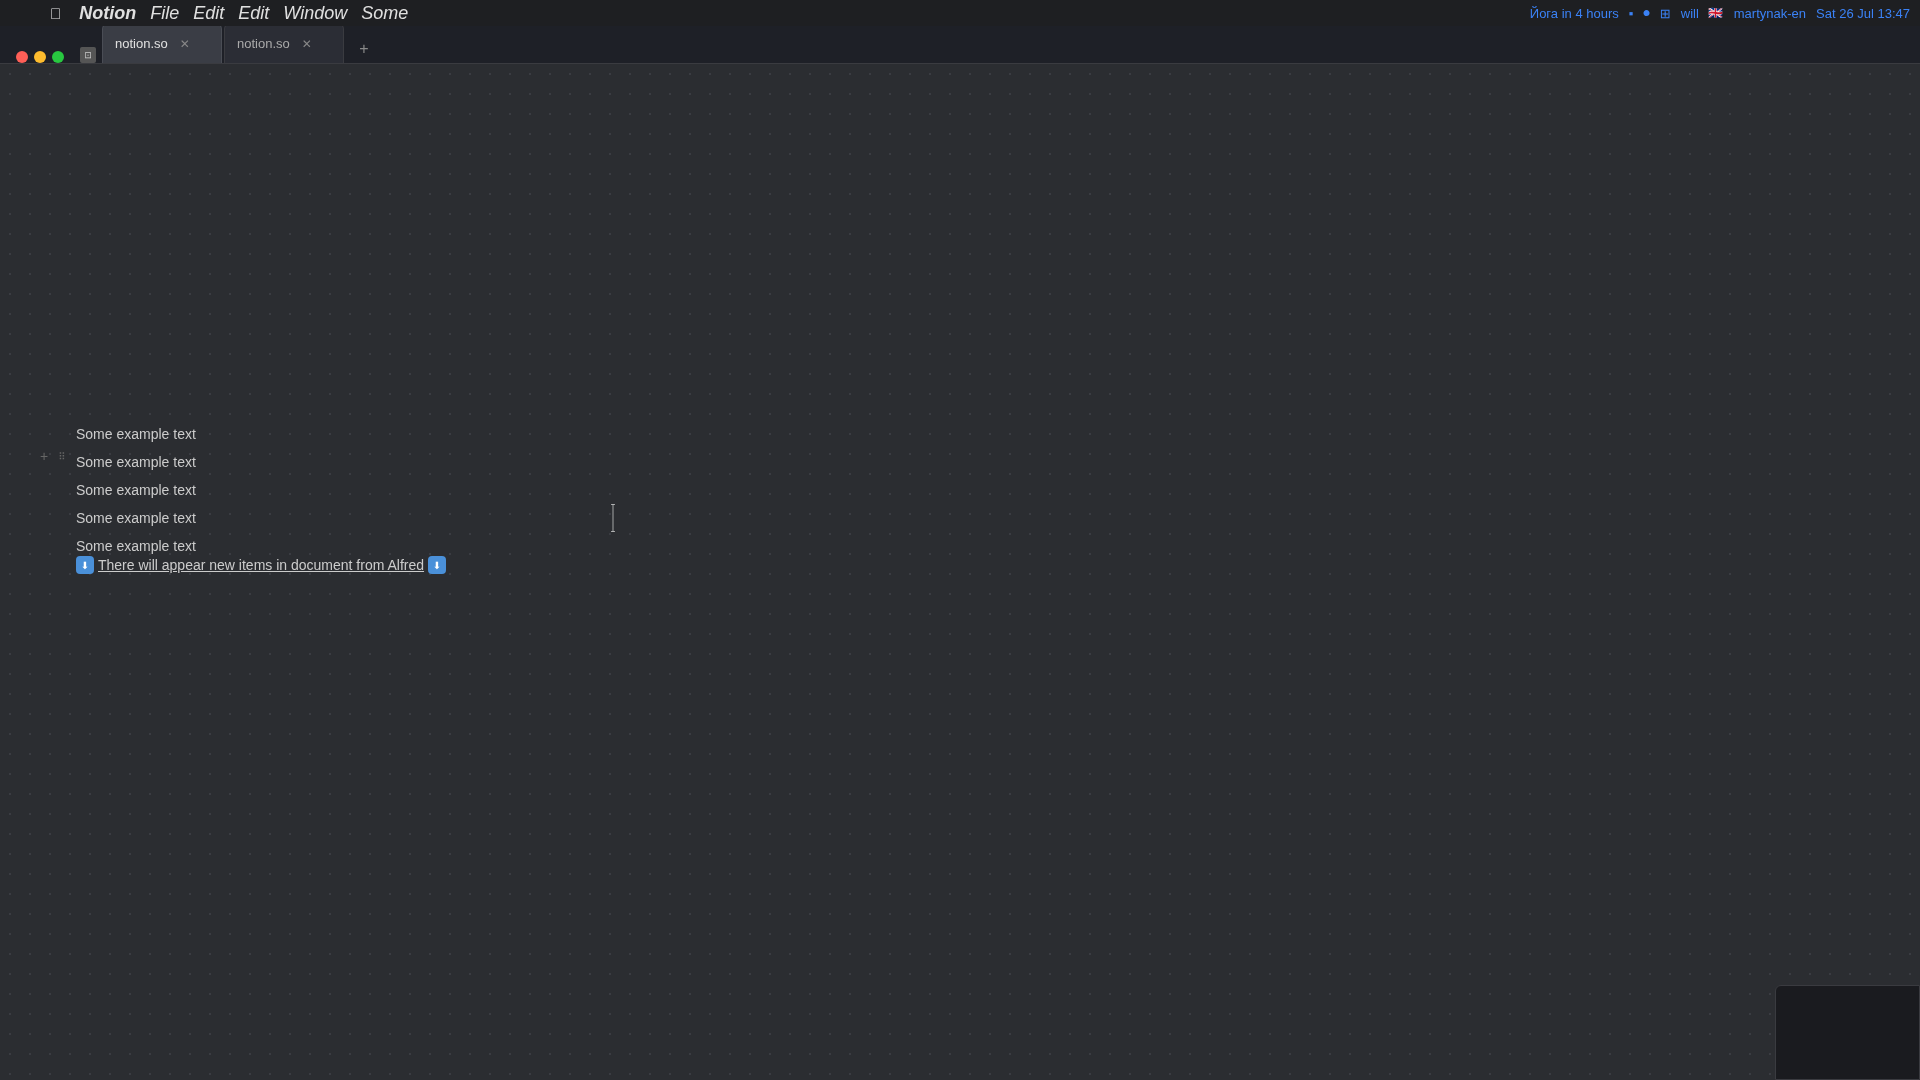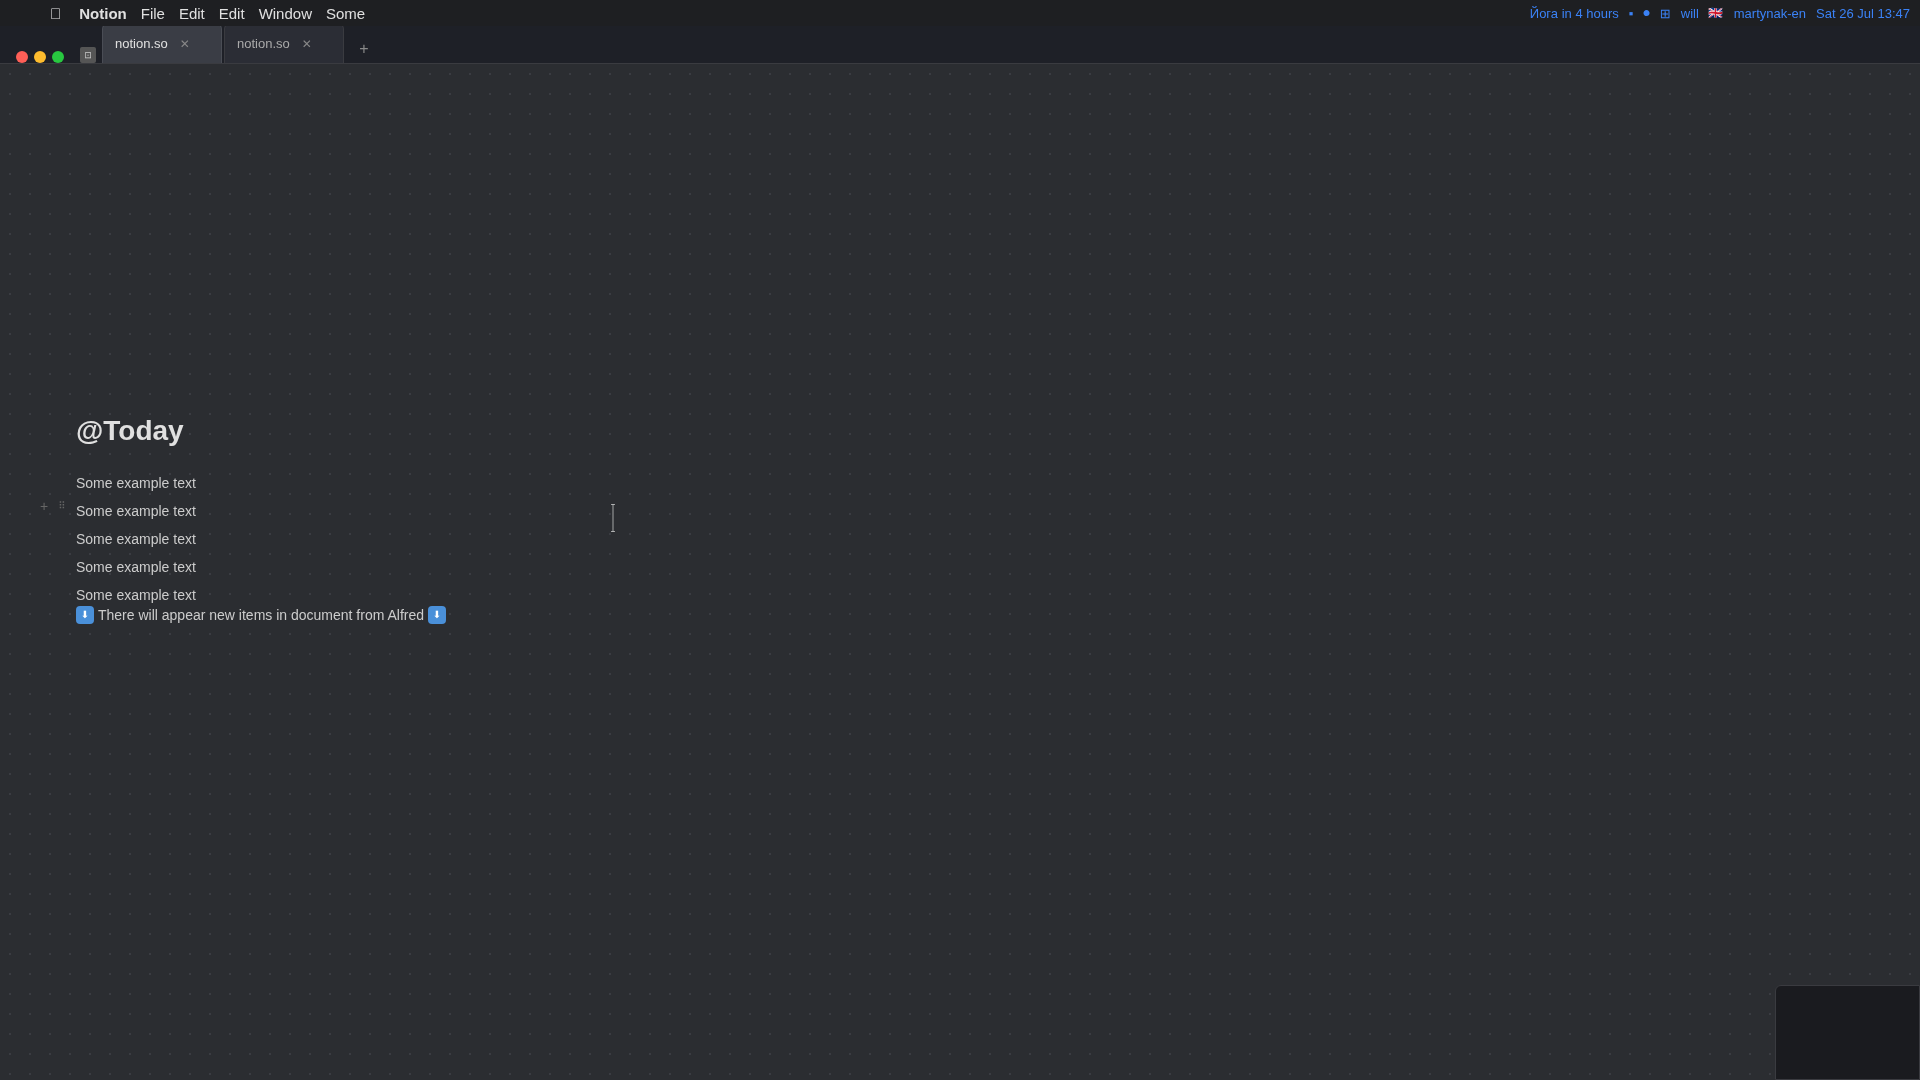--- a/index.html
+++ b/index.html
@@ -31,22 +31,23 @@
       align-items: center;
       gap: 14px;
     }
 
     .apple-logo {
       font-size: 15px;
       margin-right: 4px;
     }
 
     .menubar-item {
-      font-size: 15px;
+      font-size: 18px;
       color: #e0e0e0;
+      font-style: italic;
     }
 
     .menubar-item.bold {
       font-weight: 600;
     }
 
     .menubar-right {
       position: absolute;
       right: 10px;
       display: flex;
@@ -210,20 +211,21 @@
       align-items: center;
       justify-content: center;
       font-size: 10px;
       color: white;
       flex-shrink: 0;
     }
 
     .alfred-text {
       font-size: 14px;
       color: #ccc;
+      text-decoration: underline;
     }
 
     
     .cursor-indicator {
       position: absolute;
       left: 605px;
       top: 440px;
       color: #ccc;
       font-size: 20px;
       font-weight: 100;
@@ -332,21 +334,20 @@
     <span class="tab-close">✕</span>
   </div>
 
   <div class="tab-new">+</div>
 </div>
 
 <div class="main-content">
 
   <div class="page-content">
 
-    <div class="page-title">@Today</div>
 
     <div class="block-row">
       <div class="block-controls">
         
       </div>
       <span class="block-text">Some example text</span>
     </div>
 
     <div class="block-row hovered">
       <div class="block-controls">

